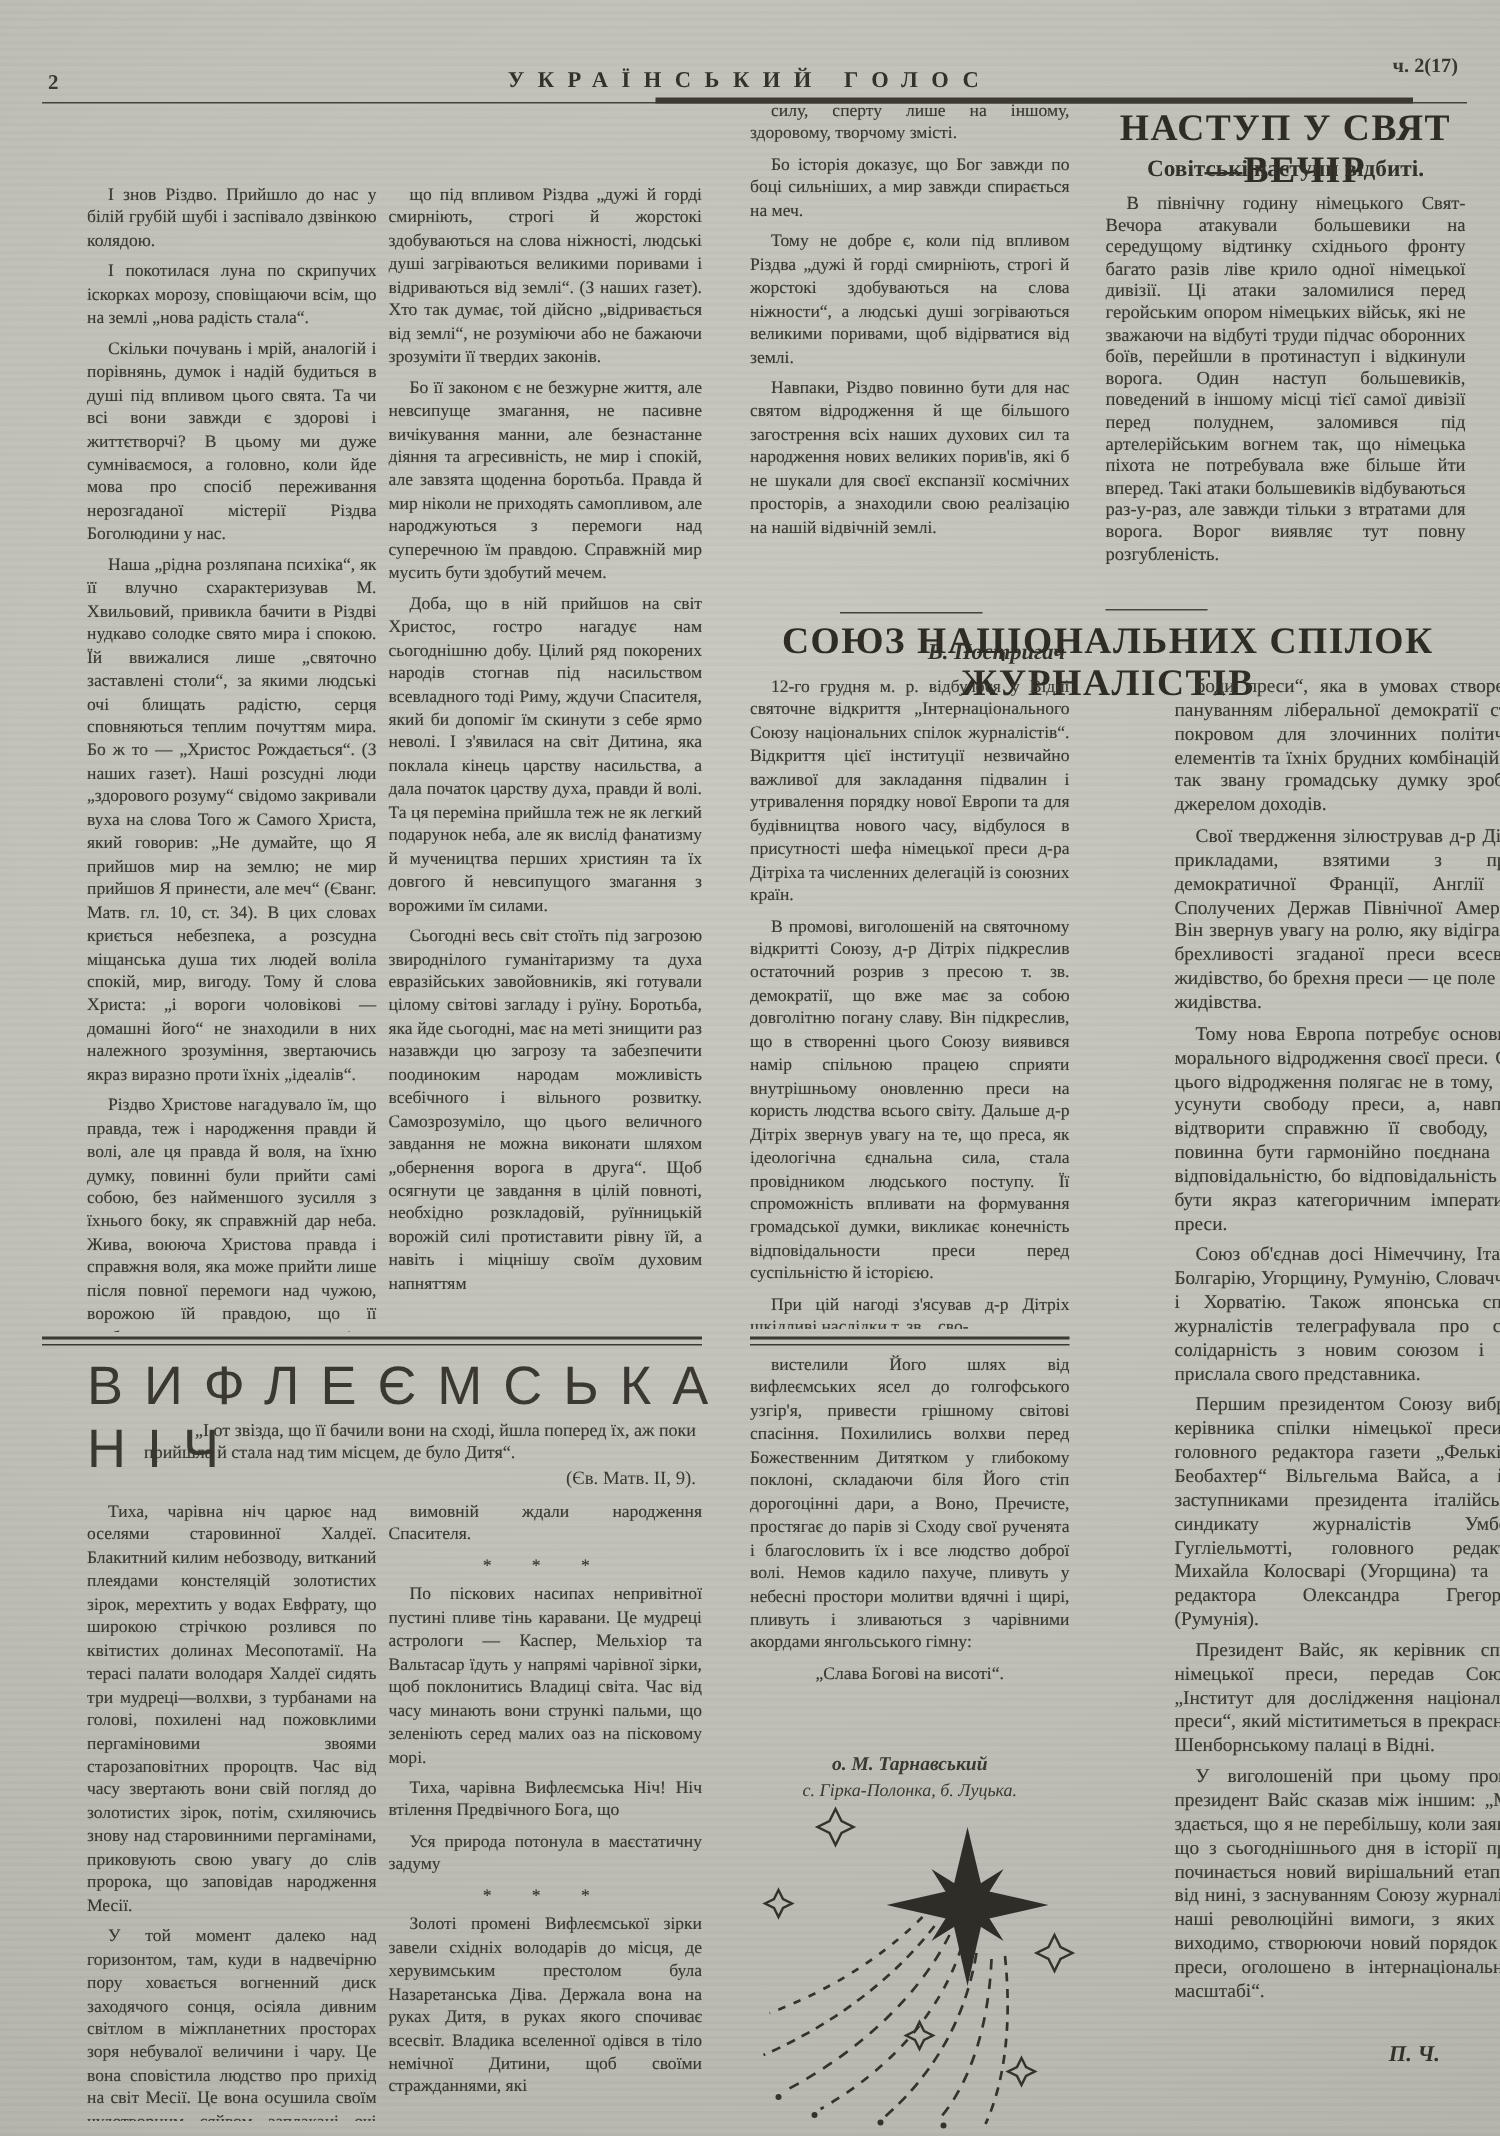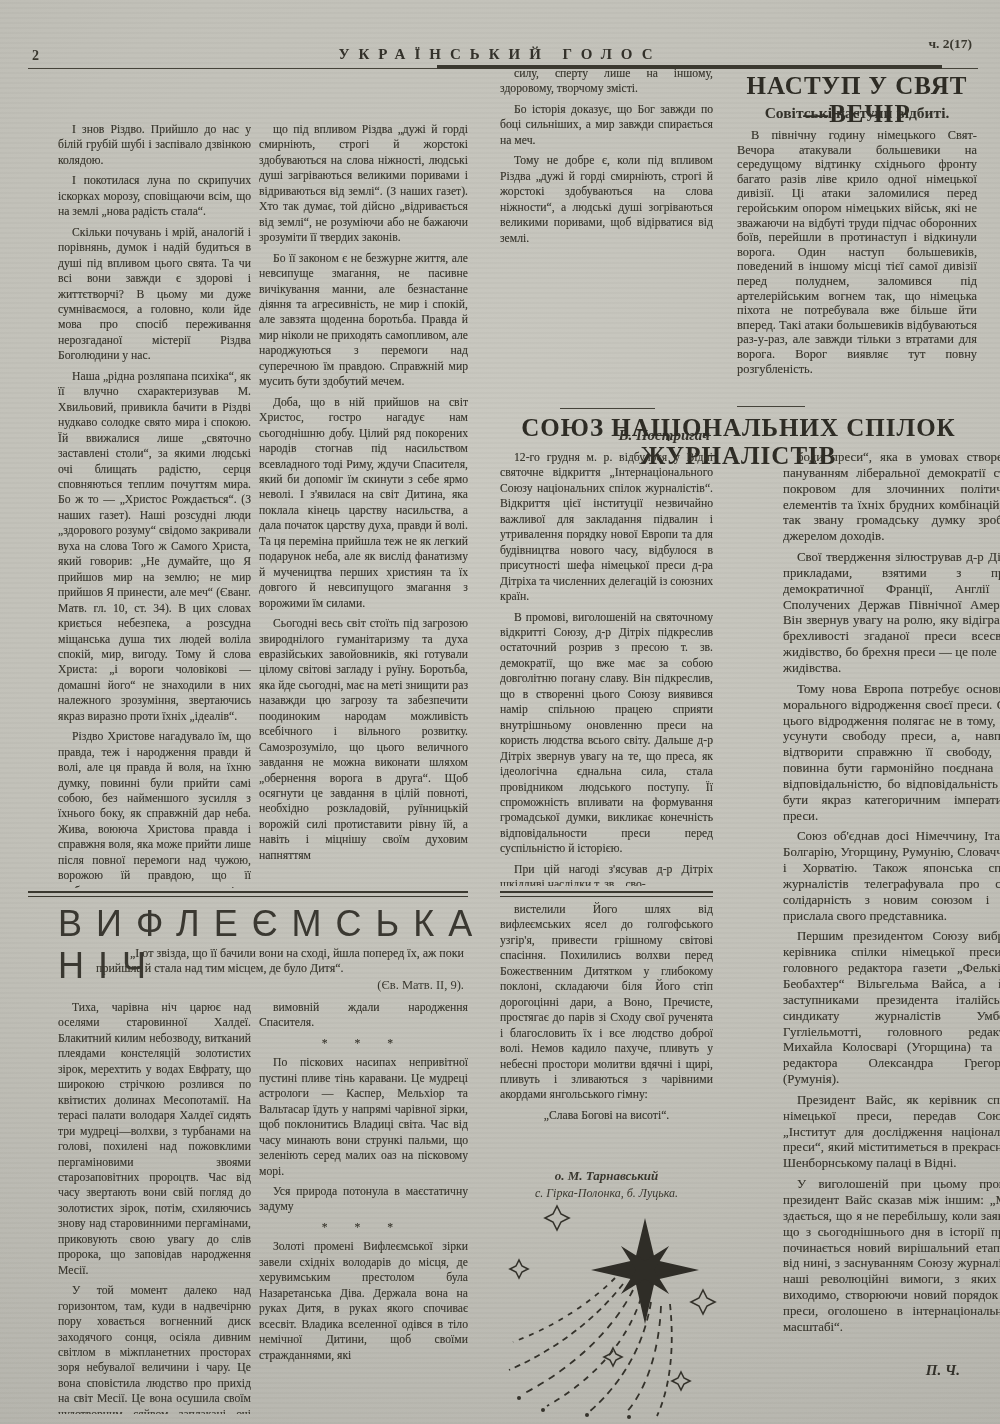--- a/index.html
+++ b/index.html
@@ -61,20 +61,21 @@
   <section class="abs col dense" style="left:259px;top:122px;width:209px;height:766px;">
       <p>що під впливом Різдва „дужі й горді смирніють, строгі й жорстокі здобуваються на слова ніжності, людські душі загріваються великими поривами і відриваються від землі“. (З наших газет). Хто так думає, той дійсно „відривається від землі“, не розуміючи або не бажаючи зрозуміти її твердих законів.</p>
       <p>Бо її законом є не безжурне життя, але невсипуще змагання, не пасивне вичікування манни, але безнастанне діяння та агресивність, не мир і спокій, але завзята щоденна боротьба. Правда й мир ніколи не приходять самопливом, але народжуються з перемоги над суперечною їм правдою. Справжній мир мусить бути здобутий мечем.</p>
       <p>Доба, що в ній прийшов на світ Христос, гостро нагадує нам сьогоднішню добу. Цілий ряд покорених народів стогнав під насильством всевладного тоді Риму, ждучи Спасителя, який би допоміг їм скинути з себе ярмо неволі. І з'явилася на світ Дитина, яка поклала кінець царству насильства, а дала початок царству духа, правди й волі. Та ця переміна прийшла теж не як легкий подарунок неба, але як вислід фанатизму й мучеництва перших християн та їх довгого й невсипущого змагання з ворожими їм силами.</p>
       <p>Сьогодні весь світ стоїть під загрозою звироднілого гуманітаризму та духа евразійських завойовників, які готували цілому світові загладу і руїну. Боротьба, яка йде сьогодні, має на меті знищити раз назавжди цю загрозу та забезпечити поодиноким народам можливість всебічного і вільного розвитку. Самозрозуміло, що цього величного завдання не можна виконати шляхом „обернення ворога в друга“. Щоб осягнути це завдання в цілій повноті, необхідно розкладовій, руїнницькій ворожій силі протиставити рівну їй, а навіть і міцнішу своїм духовим напняттям</p>
     </section>
   <section class="abs col dense" style="left:500px;top:66px;width:213px;height:318px;">
       <p>силу, сперту лише на іншому, здоровому, творчому змісті.</p>
       <p>Бо історія доказує, що Бог завжди по боці сильніших, а мир завжди спирається на меч.</p>
       <p>Тому не добре є, коли під впливом Різдва „дужі й горді смирніють, строгі й жорстокі здобуваються на слова ніжности“, а людські душі зогріваються великими поривами, щоб відірватися від землі.</p>
+      <p>Навпаки, Різдво повинно бути для нас святом відродження й ще більшого загострення всіх наших духових сил та народження нових великих порив'ів, які б не шукали для своєї експанзії космічних просторів, а знаходили свою реалізацію на нашій відвічній землі.</p>
     </section>
   <div class="abs sig" style="left:560px;top:382px;width:150px;margin-top:45px;">В. Постригач</div>
   <div class="abs rule-short" style="left:560px;top:408px;width:95px;"></div>
 
   <h2 class="abs h-nastup" style="left:737px;top:72px;width:240px;">НАСТУП У СВЯТ—ВЕЧІР</h2>
   <h3 class="abs h-nastup-sub" style="left:737px;top:104px;width:240px;">Совітські наступи відбиті.</h3>
   <section class="abs col medium" style="left:737px;top:128px;width:240px;height:262px;">
       <p>В північну годину німецького Свят-Вечора атакували большевики на середущому відтинку східнього фронту багато разів ліве крило одної німецької дивізії. Ці атаки заломилися перед геройським опором німецьких військ, які не зважаючи на відбуті труди підчас оборонних боїв, перейшли в протинаступ і відкинули ворога. Один наступ большевиків, поведений в іншому місці тієї самої дивізії перед полуднем, заломився під артелерійським вогнем так, що німецька піхота не потребувала вже більше йти вперед. Такі атаки большевиків відбуваються раз-у-раз, але завжди тільки з втратами для ворога. Ворог виявляє тут повну розгубленість.</p>
     </section>
   <div class="abs rule-short" style="left:737px;top:406px;width:68px;"></div>
@@ -103,20 +104,21 @@
   <div class="abs epigraph" style="left:96px;top:946px;width:368px;">„І от звізда, що її бачили вони на сході, йшла поперед їх, аж поки прийшла й стала над тим місцем, де було Дитя“.</div>
   <div class="abs epigraph-src" style="left:96px;top:978px;width:368px;">(Єв. Матв. II, 9).</div>
   <section class="abs col dense" style="left:58px;top:1000px;width:193px;height:414px;">
       <p>Тиха, чарівна ніч царює над оселями старовинної Халдеї. Блакитний килим небозводу, витканий плеядами констеляцій золотистих зірок, мерехтить у водах Евфрату, що широкою стрічкою розлився по квітистих долинах Месопотамії. На терасі палати володаря Халдеї сидять три мудреці—волхви, з турбанами на голові, похилені над пожовклими пергаміновими звоями старозаповітних пророцтв. Час від часу звертають вони свій погляд до золотистих зірок, потім, схиляючись знову над старовинними пергамінами, приковують свою увагу до слів пророка, що заповідав народження Месії.</p>
       <p>У той момент далеко над горизонтом, там, куди в надвечірню пору ховається вогненний диск заходячого сонця, осіяла дивним світлом в міжпланетних просторах зоря небувалої величини і чару. Це вона сповістила людство про прихід на світ Месії. Це вона осушила своїм чудотворним сяйвом заплакані очі дітей Адама. Сповнились мрії численних поколінь, що в молитовних зідханнях у тузі не-</p>
     </section>
   <section class="abs col dense" style="left:259px;top:1000px;width:209px;height:414px;">
       <p>вимовній ждали народження Спасителя.</p>
       <p class="stars">*  *  *</p>
       <p>По піскових насипах непривітної пустині пливе тінь каравани. Це мудреці астрологи — Каспер, Мельхіор та Вальтасар їдуть у напрямі чарівної зірки, щоб поклонитись Владиці світа. Час від часу минають вони стрункі пальми, що зеленіють серед малих оаз на пісковому морі.</p>
+      <p>Тиха, чарівна Вифлеємська Ніч! Ніч втілення Предвічного Бога, що</p>
       <p>Уся природа потонула в маєстатичну задуму</p>
       <p class="stars">*  *  *</p>
       <p>Золоті промені Вифлеємської зірки завели східніх володарів до місця, де херувимським престолом була Назаретанська Діва. Держала вона на руках Дитя, в руках якого спочиває всесвіт. Владика вселенної одівся в тіло немічної Дитини, щоб своїми стражданнями, які</p>
     </section>
   <section class="abs col dense" style="left:500px;top:902px;width:213px;height:266px;">
       <p>вистелили Його шлях від вифлеємських ясел до голгофського узгір'я, привести грішному світові спасіння. Похилились волхви перед Божественним Дитятком у глибокому поклоні, складаючи біля Його стіп дорогоцінні дари, а Воно, Пречисте, простягає до парів зі Сходу свої рученята і благословить їх і все людство доброї волі. Немов кадило пахуче, пливуть у небесні простори молитви вдячні і щирі, пливуть і зливаються з чарівними акордами янгольського гімну:</p>
       <p class="verse">„Слава Богові на висоті“.</p>
     </section>
   <div class="abs sig-small" style="left:500px;top:1168px;width:213px;font-weight:bold;font-size:13px;">о. М. Тарнавський</div>
   <div class="abs sig-small" style="left:500px;top:1186px;width:213px;">с. Гірка-Полонка, б. Луцька.</div>

